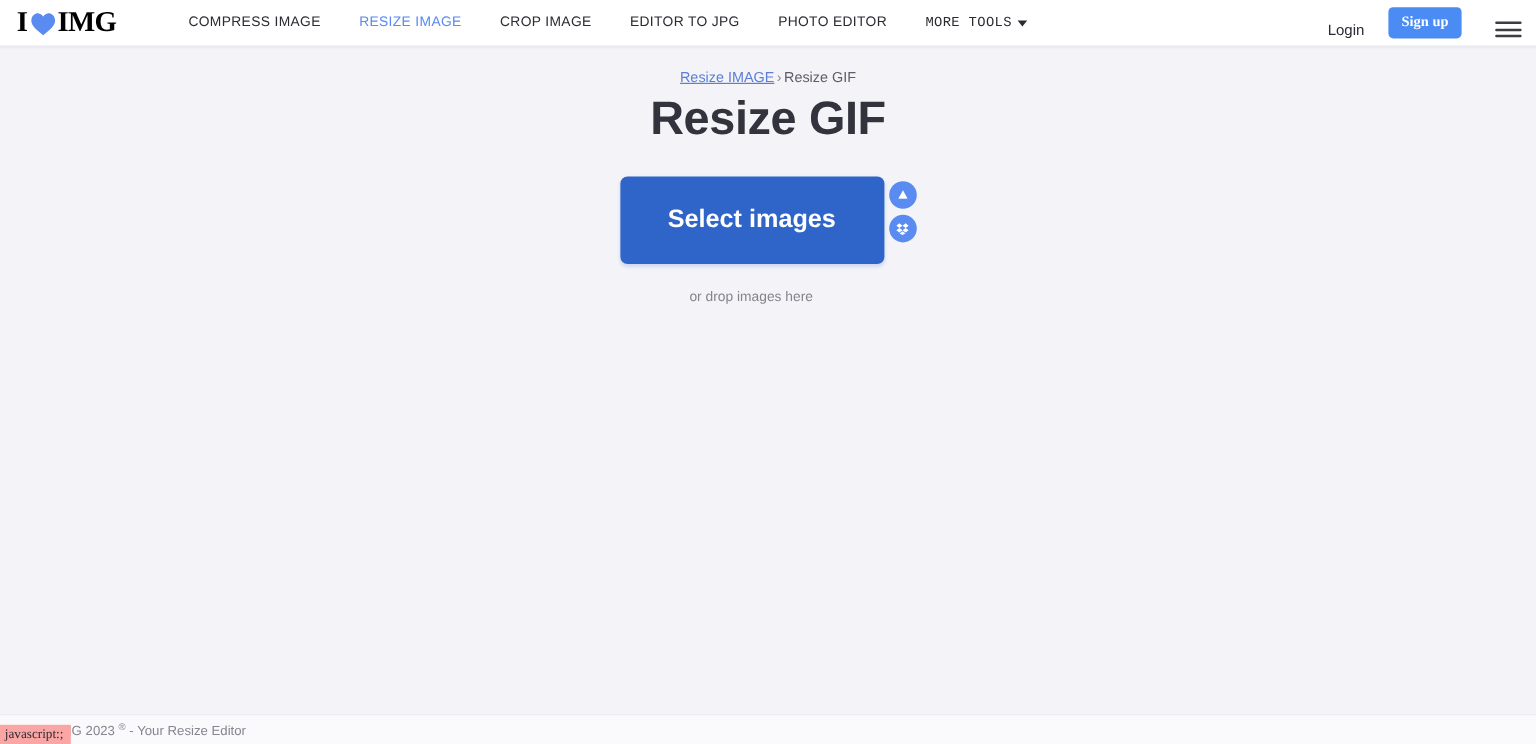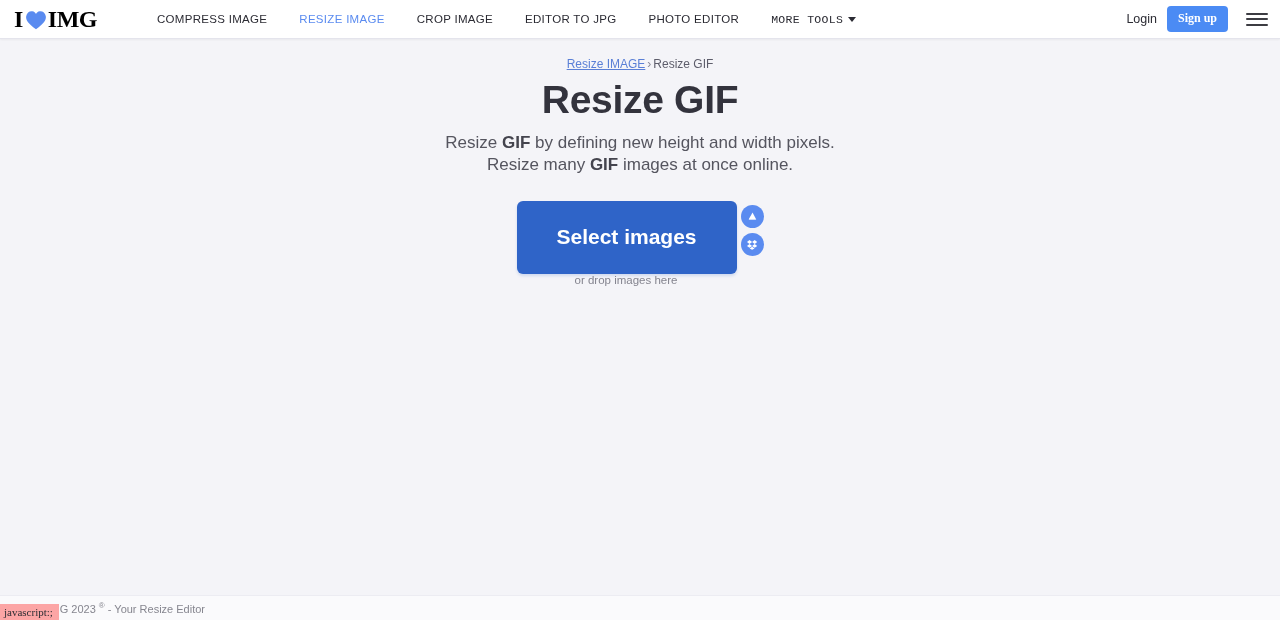--- a/index.html
+++ b/index.html
@@ -76,23 +76,23 @@
   .caret-down {
     width: 0; height: 0;
     border-left: 4px solid transparent;
     border-right: 4px solid transparent;
     border-top: 5px solid #2b2b33;
   }
 
   .header-right {
     margin-left: auto;
     display: flex;
-    align-items: center;
+    align-items: flex-end;
     margin-right: 12px;
-    gap: 10px;
+    gap: 20px;
   }
   .login-link {
     font-size: 12.5px;
     color: #2b2b33;
     cursor: pointer;
   }
   .signup-btn {
     background: #4b8bf4;
     color: #ffffff;
     font-size: 12px;
@@ -201,21 +201,21 @@
     border-radius: 50%;
     background: #5a8bf0;
     display: flex;
     align-items: center;
     justify-content: center;
     cursor: pointer;
     border: none;
     padding: 0;
   }
   .drop-hint {
-    margin-top: 0;
+    margin-top: 22px;
     font-size: 11.5px;
     color: #84848f;
     width: 100%;
     text-align: center;
     padding-right: 28px;
   }
 
   
   .footer {
     position: absolute;
@@ -290,24 +290,20 @@
 </div>
 
 <div class="main">
 
   <div class="breadcrumb">
     <a>Resize IMAGE</a><span class="sep">›</span><span>Resize GIF</span>
   </div>
 
   <h1 class="page-title">Resize GIF</h1>
 
-  <div class="subtitle">
-    <div><span>Resize </span><b>GIF</b><span> by defining new height and width pixels.</span></div>
-    <div><span>Resize many </span><b>GIF</b><span> images at once online.</span></div>
-  </div>
 
   <div class="upload-area">
     <div class="upload-inner">
       <button class="select-btn">Select images</button>
       <div class="cloud-buttons">
         <button class="cloud-btn">
           <svg viewBox="0 0 16 16" width="13" height="13" xmlns="http://www.w3.org/2000/svg">
             <path d="M8 3.2 L12.6 11.6 L3.4 11.6 Z" fill="#ffffff"></path>
             <path d="M3.4 11.6 L5.4 8.0 L12.6 11.6 Z" fill="#ffffff" opacity="0.75"></path>
           </svg>

